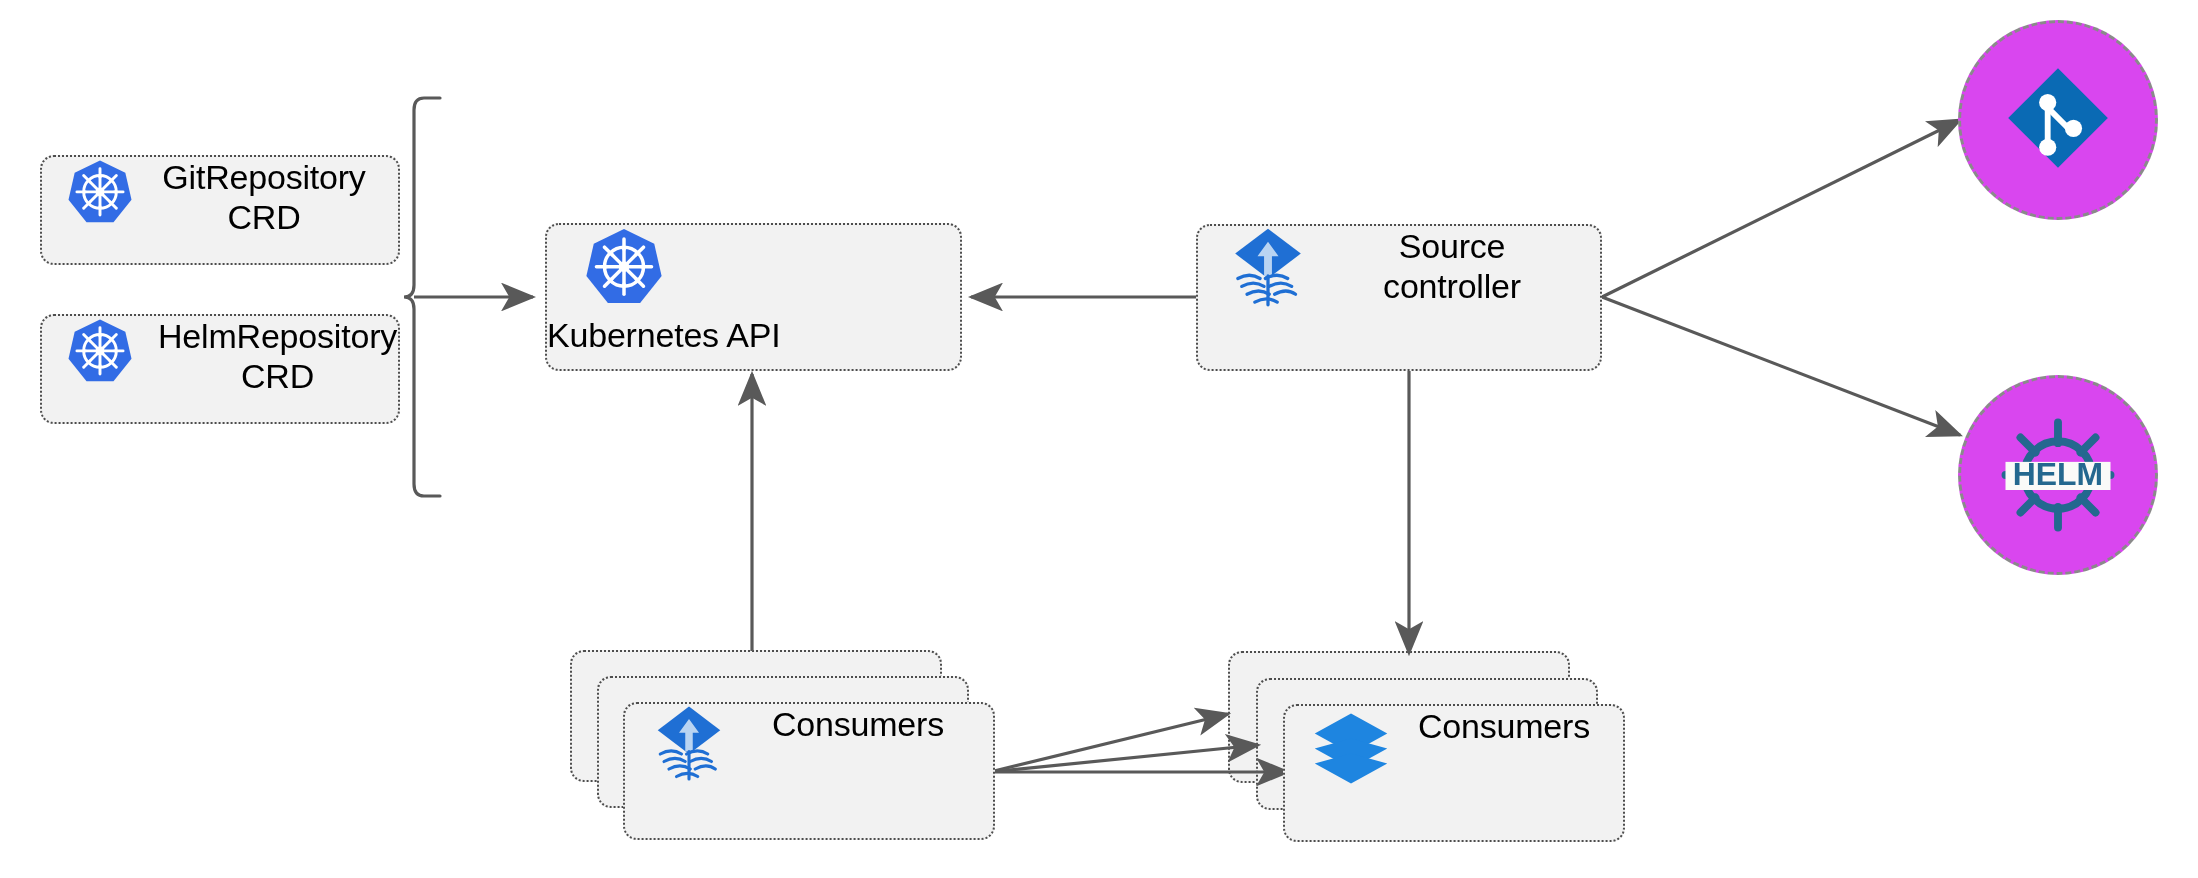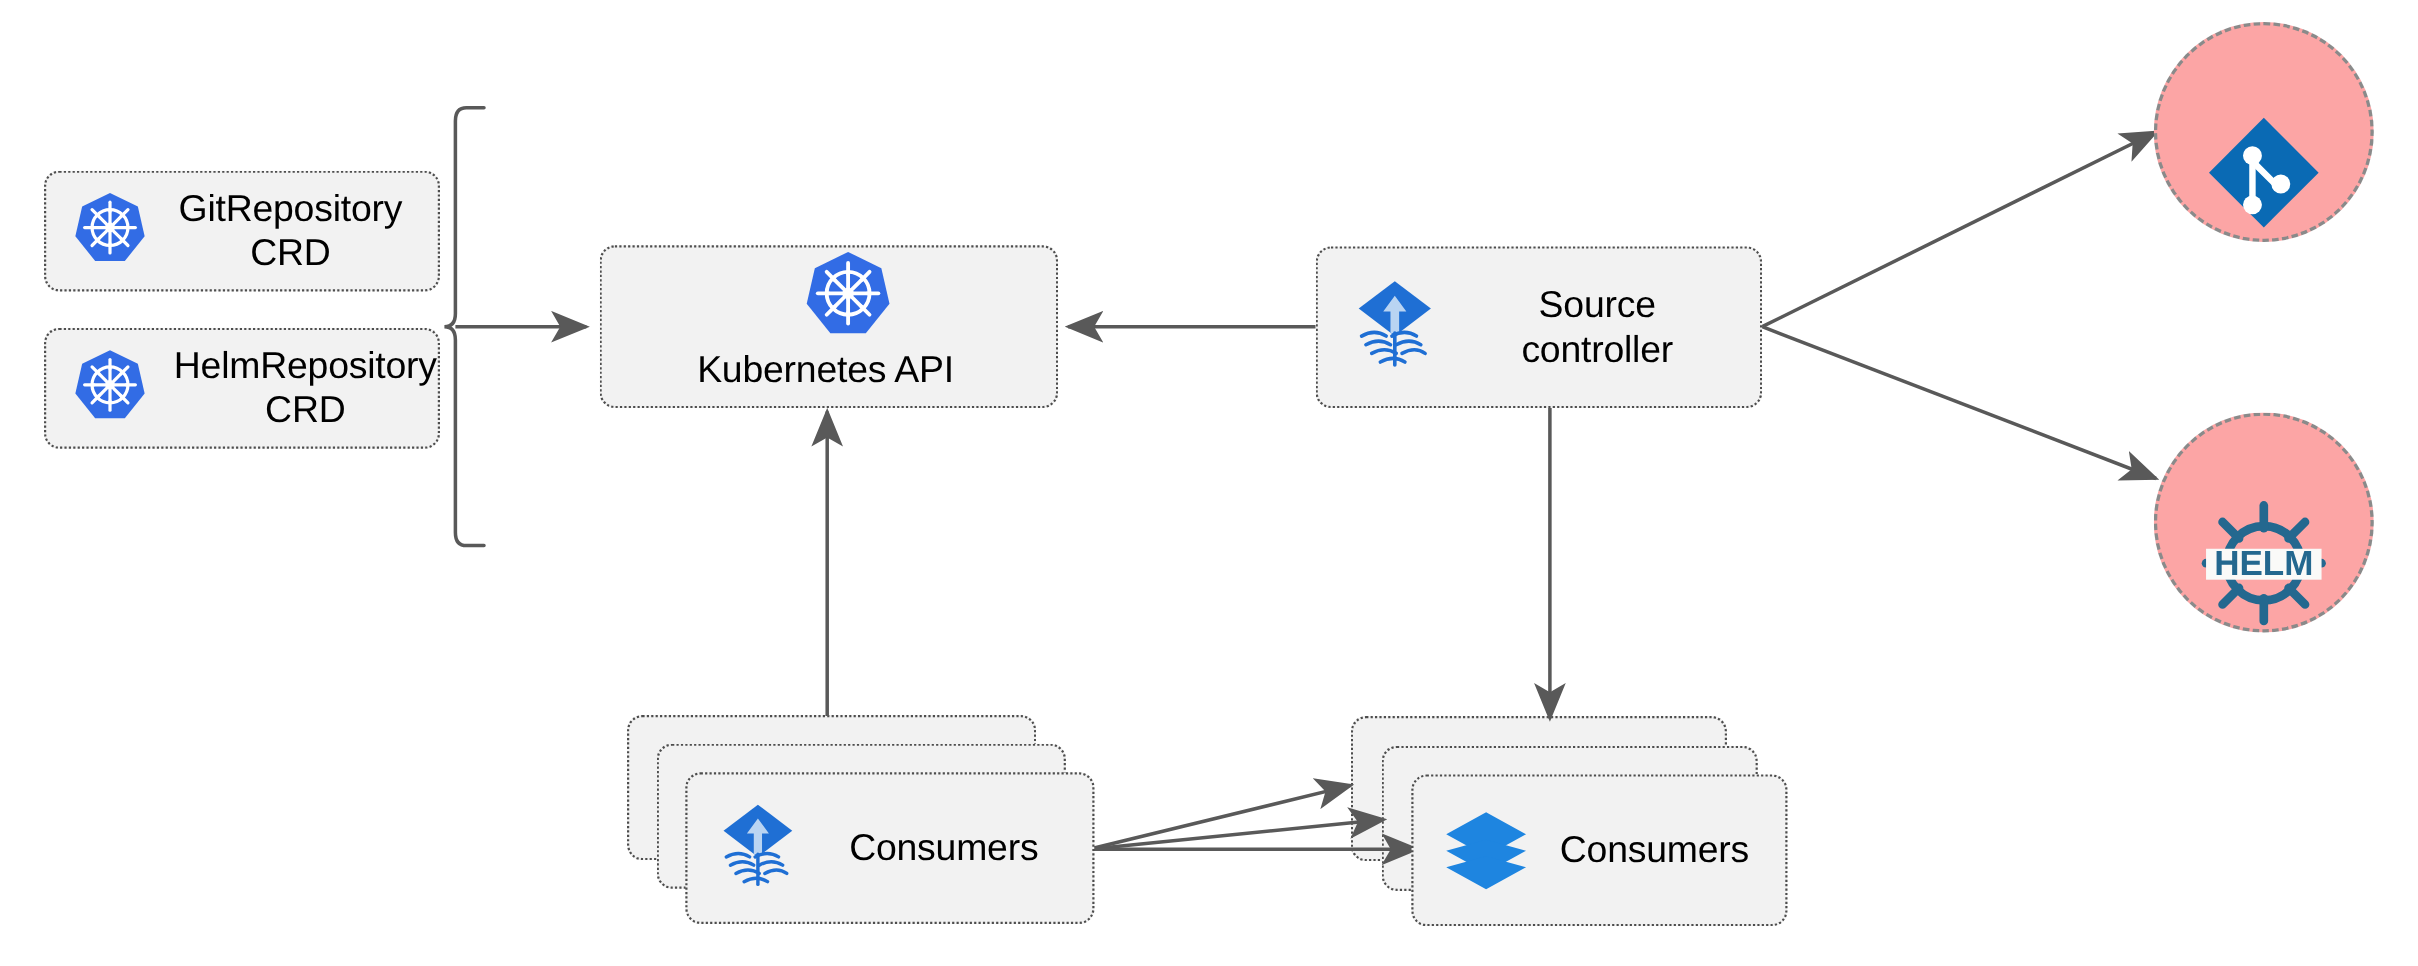--- a/index.html
+++ b/index.html
@@ -20,21 +20,21 @@
     width: 2198px;
     height: 878px;
   }
   .node {
     position: absolute;
     box-sizing: border-box;
     background: #f2f2f2;
     border: 2px dotted #4d4d4d;
     border-radius: 14px;
     display: flex;
-    align-items: center;
+    align-items: flex-start;
     z-index: 5;
   }
   .node .ico {
     flex: 0 0 auto;
     display: block;
   }
   .node .lbl {
     flex: 1 1 auto;
     text-align: center;
     color: #000000;
@@ -49,25 +49,25 @@
     position: absolute;
     box-sizing: border-box;
     background: #f2f2f2;
     border: 2px dotted #4d4d4d;
     border-radius: 14px;
     z-index: 3;
   }
   .circle {
     position: absolute;
     box-sizing: border-box;
-    background: #fca5a5;
+    background: #d946ef;
     border: 3px dashed #8a8a8a;
     border-radius: 50%;
     display: flex;
-    align-items: flex-end;
+    align-items: center;
     justify-content: center;
     z-index: 5;
   }
   svg.lines {
     position: absolute;
     left: 0; top: 0;
     width: 2198px;
     height: 878px;
     z-index: 4;
     overflow: visible;
@@ -131,21 +131,21 @@
           <line x1="41" y1="22" x2="35" y2="28"></line>
           <line x1="29" y1="34" x2="23" y2="40"></line>
         </g>
         <circle cx="32" cy="31" r="4" fill="#ffffff"></circle>
       </svg>
     </span>
     <span class="lbl">GitRepository
 CRD</span>
   </div>
 
-  <div class="node" style="left:40px; top:298px; width:360px; height:110px;gap:22px;">
+  <div class="node" style="left:40px; top:314px; width:360px; height:110px;gap:22px;">
     <span class="ico" style="margin-left:22px;">
       <svg width="72" height="72" viewBox="0 0 64 64">
         <polygon points="32,3 54.5,14 60,38 44,58 20,58 4,38 9.5,14" fill="#326ce5"></polygon>
         <g fill="none" stroke="#ffffff" stroke-width="2.6" stroke-linecap="round">
           <circle cx="32" cy="31" r="14.5"></circle>
           <line x1="32" y1="10.5" x2="32" y2="18"></line>
           <line x1="32" y1="44" x2="32" y2="51.5"></line>
           <line x1="11.5" y1="31" x2="19" y2="31"></line>
           <line x1="45" y1="31" x2="52.5" y2="31"></line>
           <line x1="17.5" y1="16.5" x2="23" y2="22"></line>

